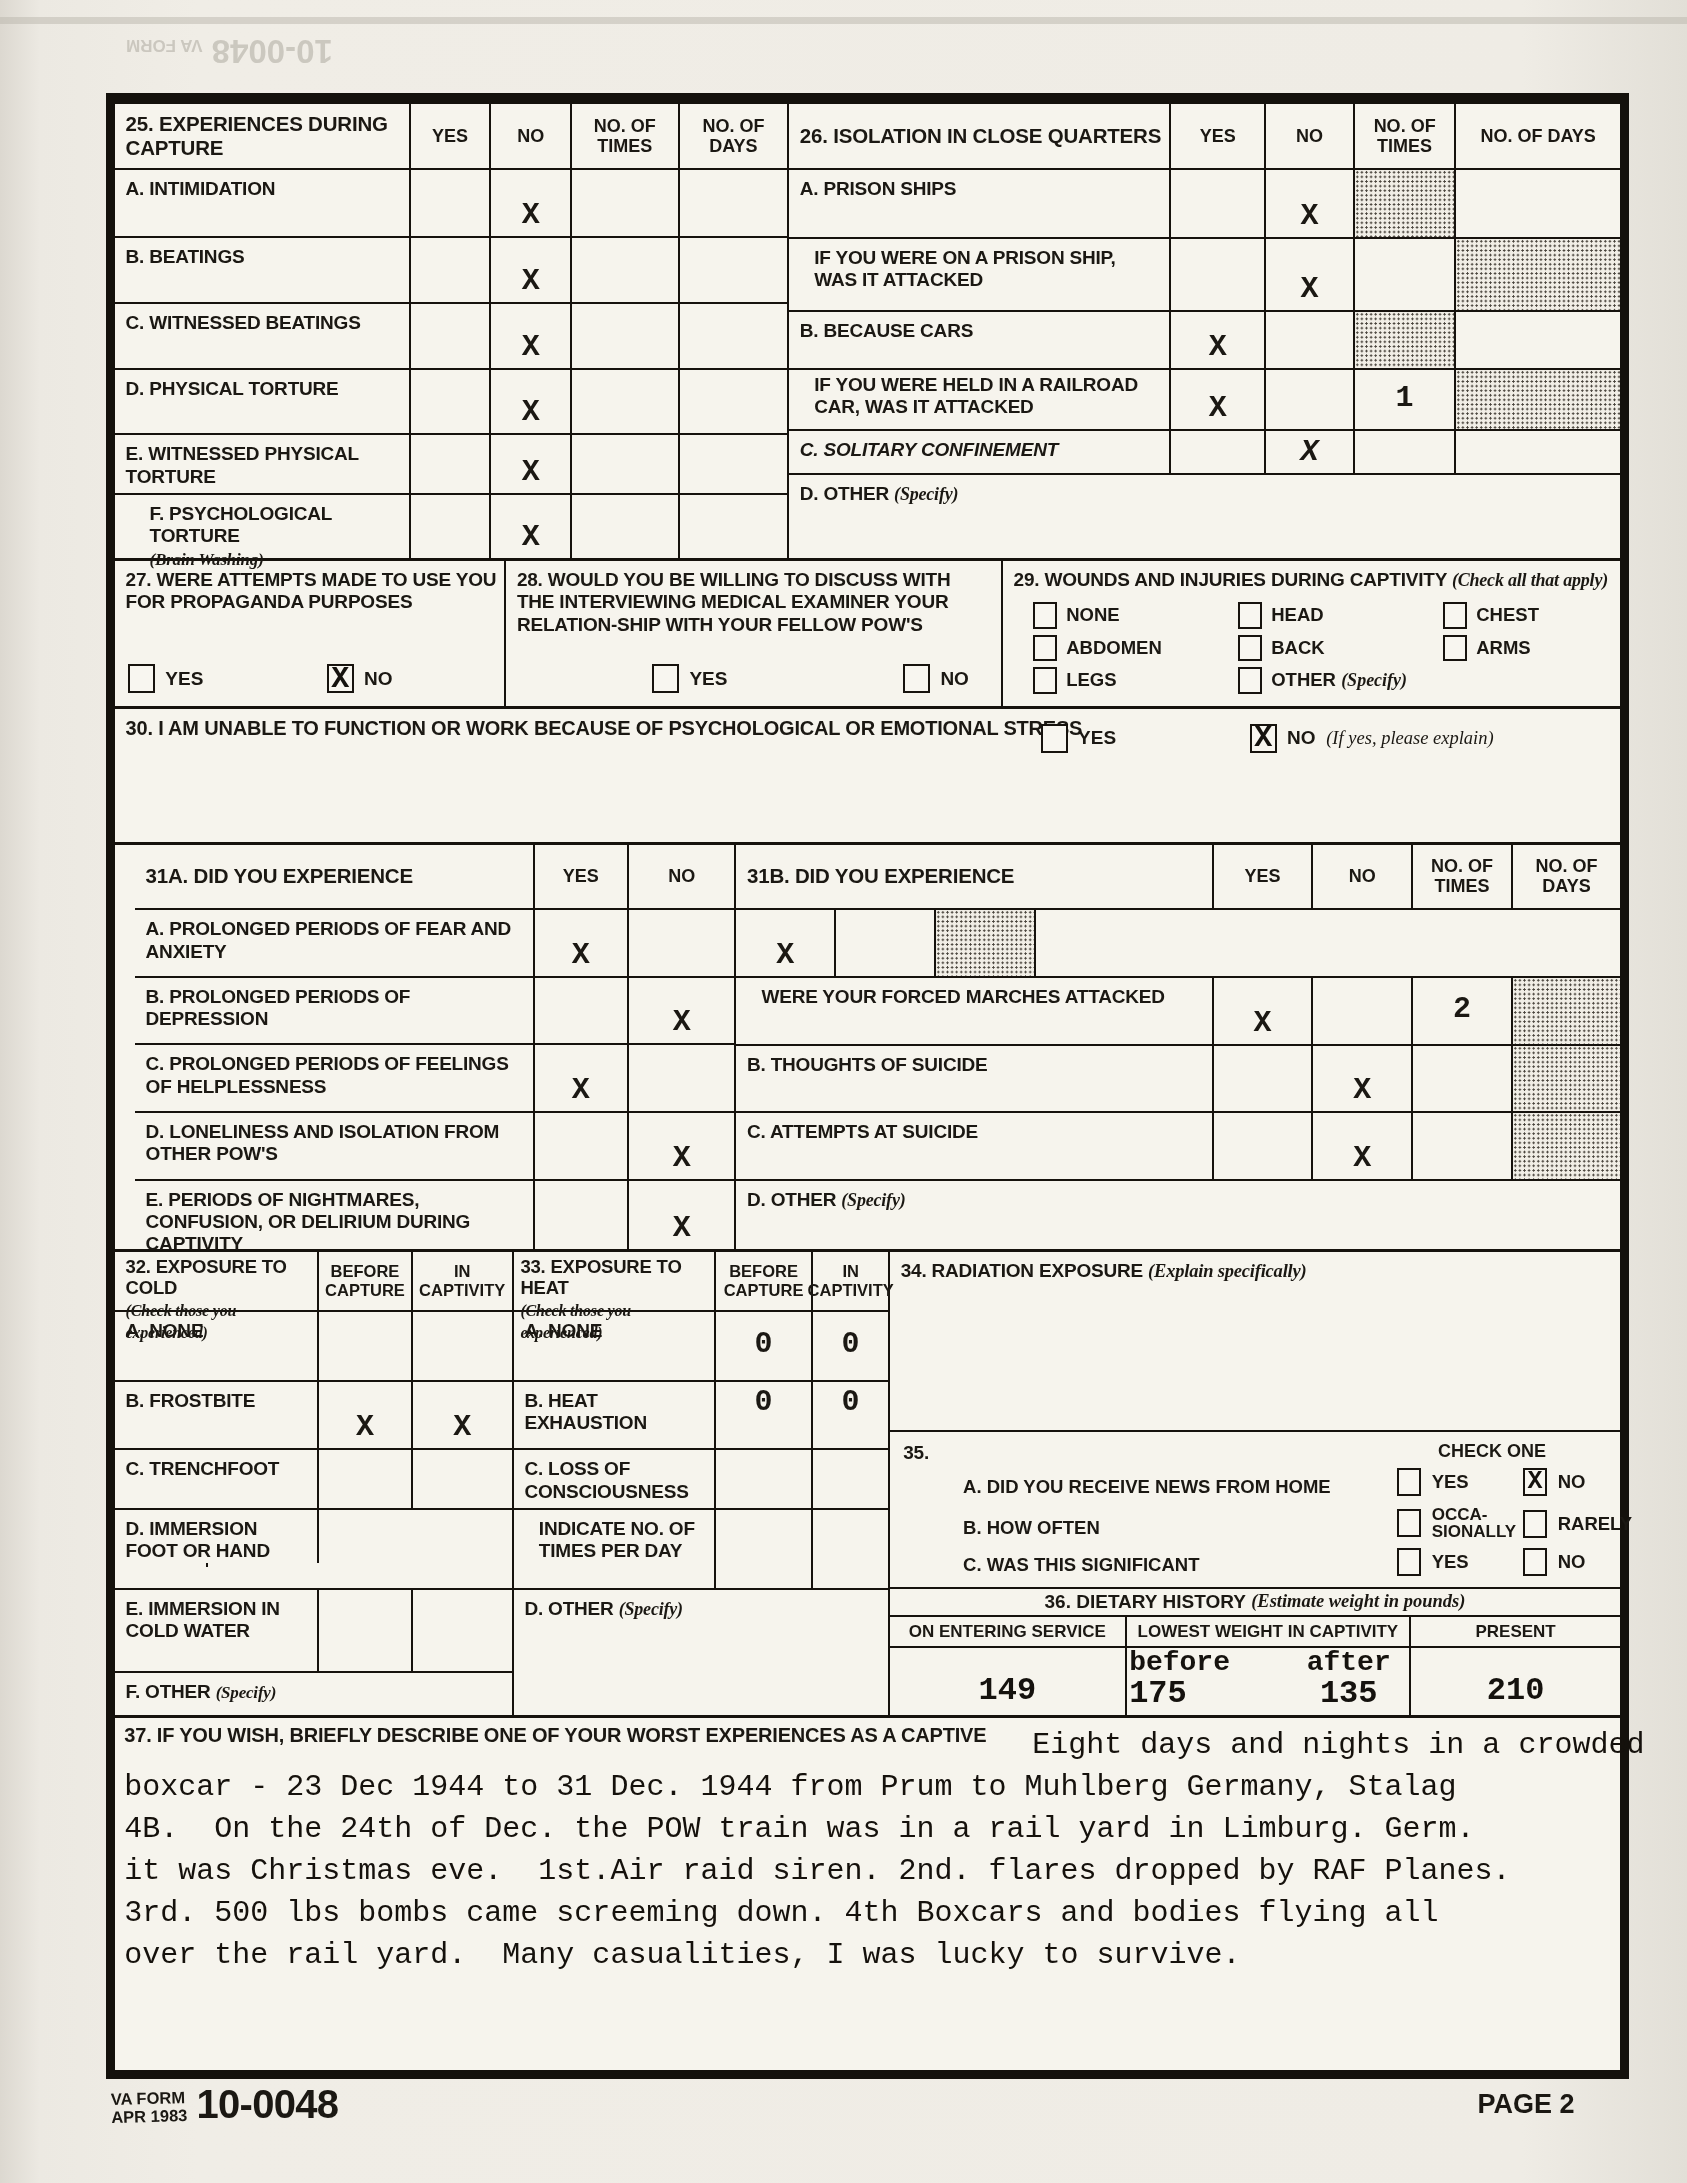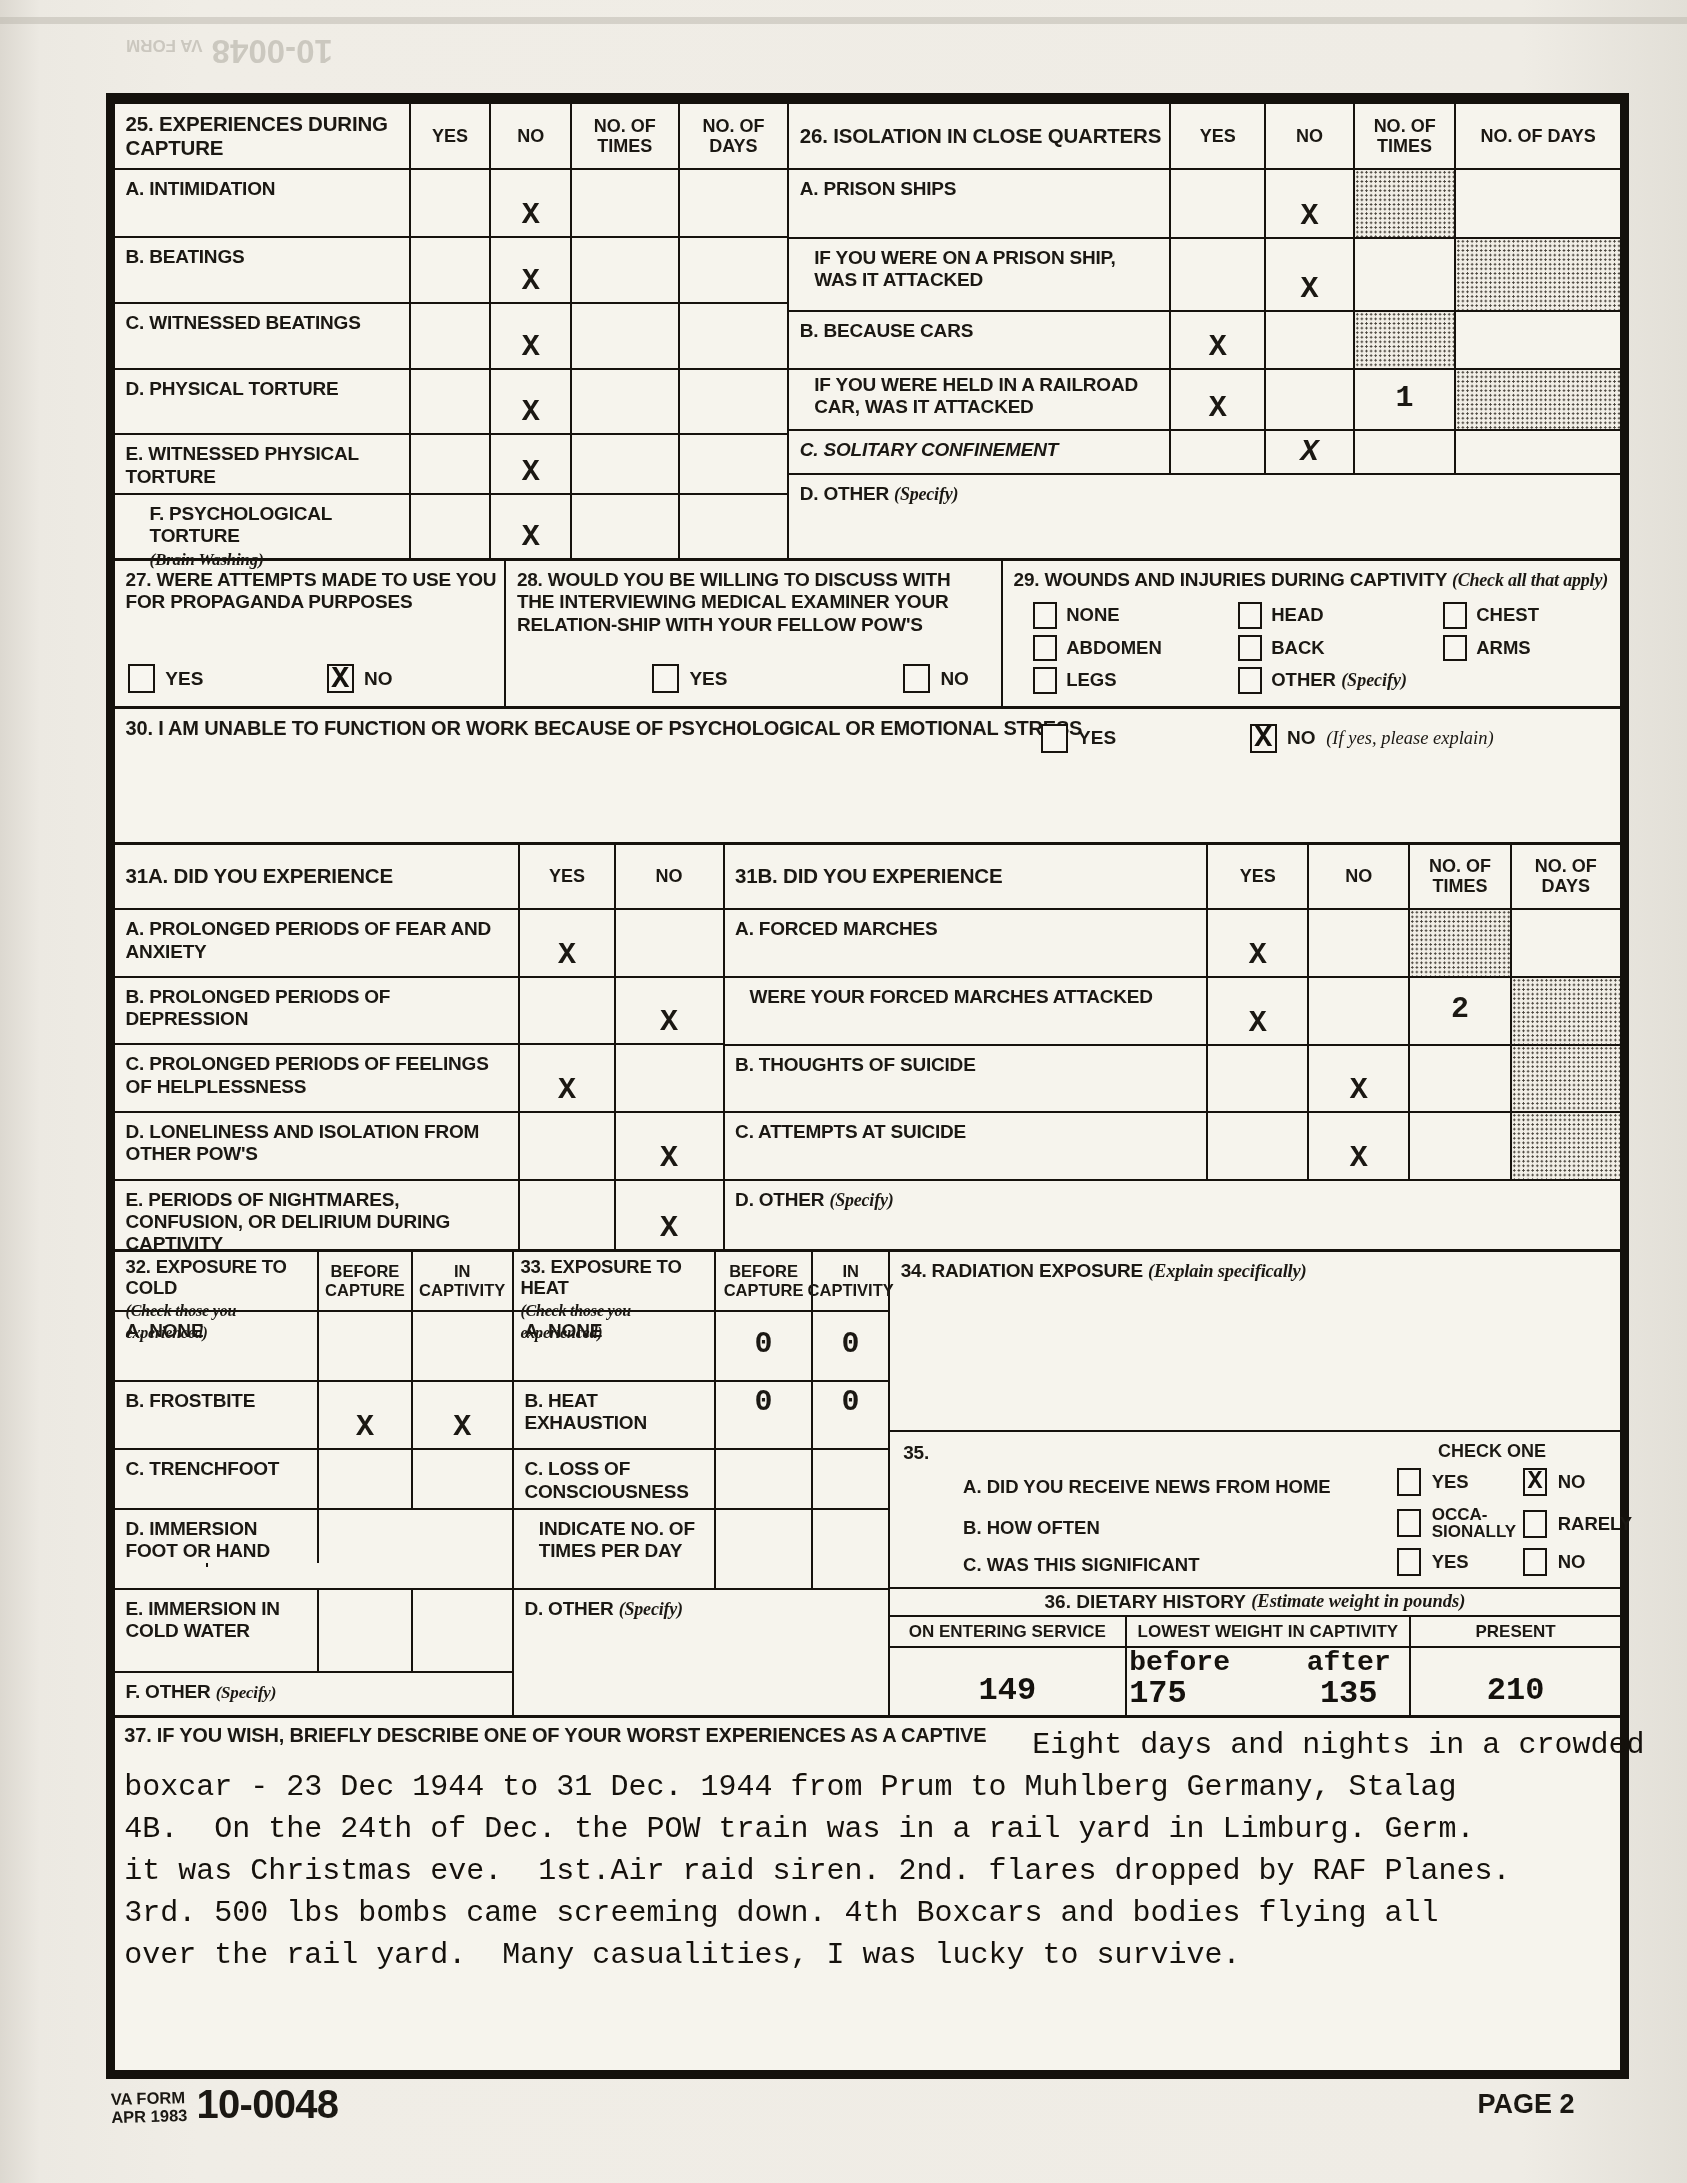--- a/index.html
+++ b/index.html
@@ -289,21 +289,21 @@
         <div class="cbrow" style="left:1135px;top:14.6px;">
           <span class="cb">
               <span class="typed">X</span>
             </span>
           <span>NO</span>
           <span class="it" style="font-size:18.5px;font-weight:400;text-align:center;">(If yes, please explain)</span>
         </div>
       </div>
     </div>
 
-    <div class="band" style="height:407px;">
+    <div class="band" style="height:407px;padding-left:20px;">
 
       <div class="tbl vline" style="width:40.5%;">
         <div class="tr" style="height:66px;">
           <div class="td" style="width:66.7%;display:flex;align-items:center;">
               <div class="lbl" style="padding-top:0;font-size:20.5px;">31A. DID YOU EXPERIENCE</div>
             </div>
           <div class="td colhead" style="width:15.7%;">YES</div>
           <div class="td colhead end" style="width:17.6%;">NO</div>
         </div>
         <div class="tr" style="height:68px;">
@@ -347,23 +347,20 @@
         <div class="tr" style="height:66px;">
           <div class="td" style="width:54%;display:flex;align-items:center;">
               <div class="lbl" style="padding-top:0;font-size:20.5px;">31B. DID YOU EXPERIENCE</div>
             </div>
           <div class="td colhead" style="width:11.3%;">YES</div>
           <div class="td colhead" style="width:11.3%;">NO</div>
           <div class="td colhead" style="width:11.3%;">NO. OF TIMES</div>
           <div class="td colhead end" style="width:12.1%;">NO. OF DAYS</div>
         </div>
         <div class="tr" style="height:68px;">
-          <div class="td" style="width:54%;">
-              <div class="lbl">A. FORCED MARCHES</div>
-            </div>
           <div class="td mark" style="width:11.3%;">X</div>
           <div class="td mark" style="width:11.3%;"></div>
           <div class="td hatch" style="width:11.3%;"></div>
           <div class="td end" style="width:12.1%;"></div>
         </div>
         <div class="tr" style="height:68px;">
           <div class="td" style="width:54%;">
               <div class="lbl indent">WERE YOUR FORCED MARCHES ATTACKED</div>
             </div>
           <div class="td mark" style="width:11.3%;">X</div>

